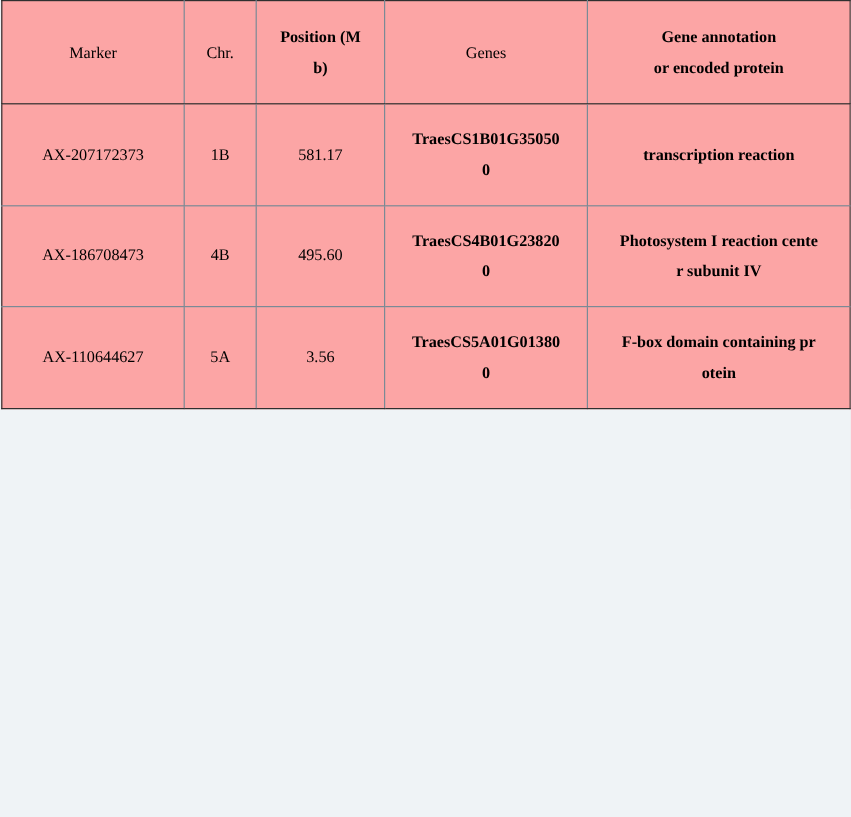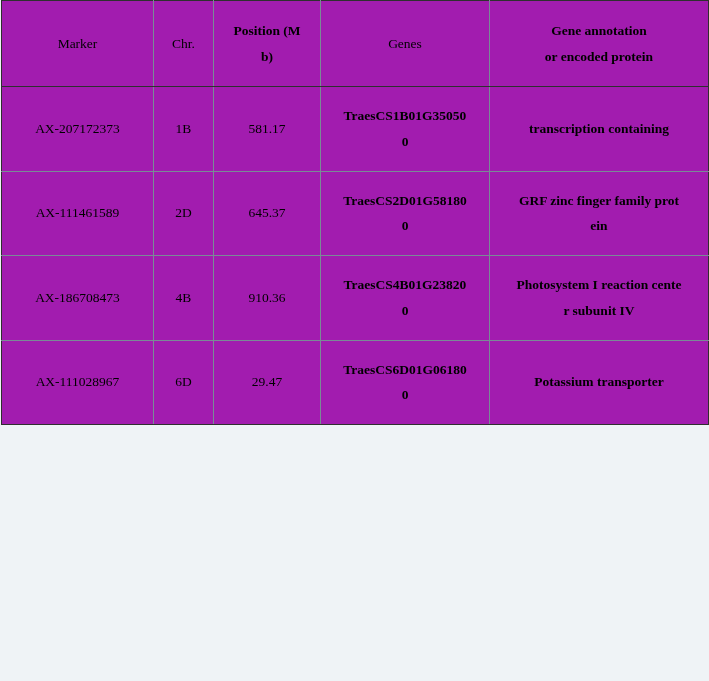--- a/index.html
+++ b/index.html
@@ -18,21 +18,21 @@
     width: 709px;
     height: 681px;
     box-sizing: border-box;
     background: #eff3f6;
   }
   table.gene-table {
     border-collapse: collapse;
     width: 707px;
     margin: 0 1px;
     table-layout: fixed;
-    background: #a21caf;
+    background: #fca5a5;
   }
   table.gene-table col.c-marker   { width: 152px; }
   table.gene-table col.c-chr      { width: 60px; }
   table.gene-table col.c-pos      { width: 107px; }
   table.gene-table col.c-genes    { width: 169px; }
   table.gene-table col.c-annot    { width: 219px; }
 
   table.gene-table th,
   table.gene-table td {
     border-left: 1px solid #7a8a96;
@@ -119,71 +119,54 @@
         <td>1B</td>
         <td>581.17</td>
         <td>
           <span class="cell-lines">
             <span>TraesCS1B01G35050</span>
             <span>0</span>
           </span>
         </td>
         <td>
           <span class="cell-lines">
-            <span>transcription containing</span>
+            <span>transcription reaction</span>
             <span></span>
-          </span>
-        </td>
-      </tr>
-      <tr>
-        <td>AX-111461589</td>
-        <td>2D</td>
-        <td>645.37</td>
-        <td>
-          <span class="cell-lines">
-            <span>TraesCS2D01G58180</span>
-            <span>0</span>
-          </span>
-        </td>
-        <td>
-          <span class="cell-lines">
-            <span>GRF zinc finger family prot</span>
-            <span>ein</span>
           </span>
         </td>
       </tr>
       <tr>
         <td>AX-186708473</td>
         <td>4B</td>
-        <td>910.36</td>
+        <td>495.60</td>
         <td>
           <span class="cell-lines">
             <span>TraesCS4B01G23820</span>
             <span>0</span>
           </span>
         </td>
         <td>
           <span class="cell-lines">
             <span>Photosystem I reaction cente</span>
             <span>r subunit IV</span>
           </span>
         </td>
       </tr>
       <tr>
-        <td>AX-111028967</td>
-        <td>6D</td>
-        <td>29.47</td>
+        <td>AX-110644627</td>
+        <td>5A</td>
+        <td>3.56</td>
         <td>
           <span class="cell-lines">
-            <span>TraesCS6D01G06180</span>
+            <span>TraesCS5A01G01380</span>
             <span>0</span>
           </span>
         </td>
         <td>
           <span class="cell-lines">
-            <span>Potassium transporter</span>
-            <span></span>
+            <span>F-box domain containing pr</span>
+            <span>otein</span>
           </span>
         </td>
       </tr>
     </tbody>
   </table>
 </div>
 
 </body></html>

